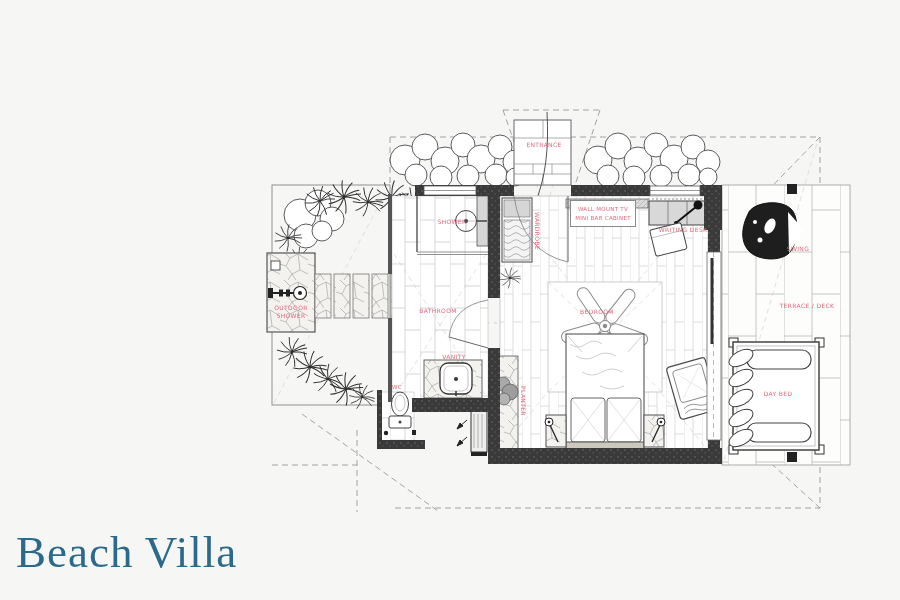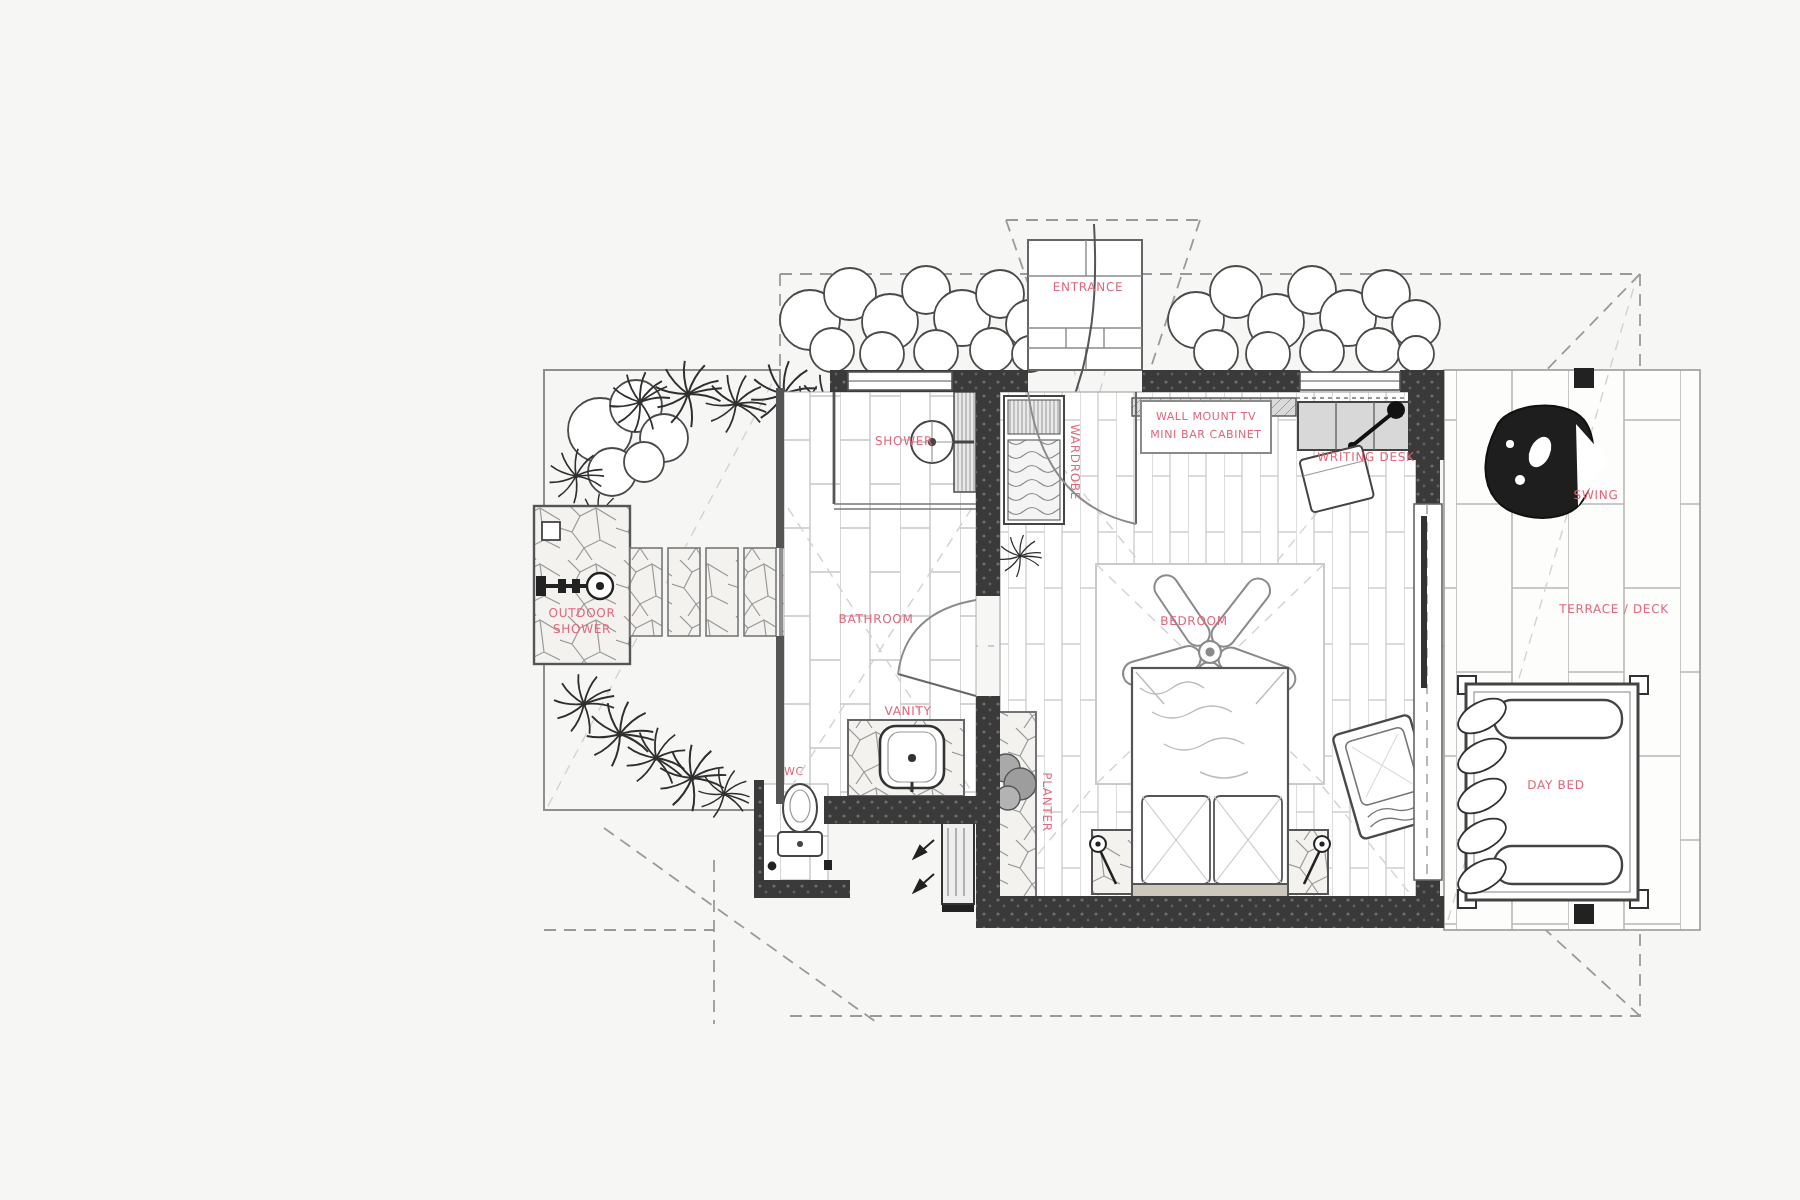--- a/index.html
+++ b/index.html
@@ -395,14 +395,15 @@
 <div class="lbl" style="left:438px;top:310px;">BATHROOM</div>
 <div class="lbl" style="left:454px;top:356px;">VANITY</div>
 <div class="lbl sm" style="left:397px;top:387px;">WC</div>
 <div class="lbl" style="left:291px;top:307px;">OUTDOOR</div>
 <div class="lbl" style="left:291px;top:315px;">SHOWER</div>
 <div class="lbl vert" style="left:523px;top:401px;">PLANTER</div>
 <div class="lbl" style="left:798px;top:248px;">SWING</div>
 <div class="lbl" style="left:807px;top:305px;">TERRACE / DECK</div>
 <div class="lbl" style="left:778px;top:393px;">DAY BED</div>
 
+<div class="title">Beach Villa</div>
 
 </div>
 
 </body></html>

